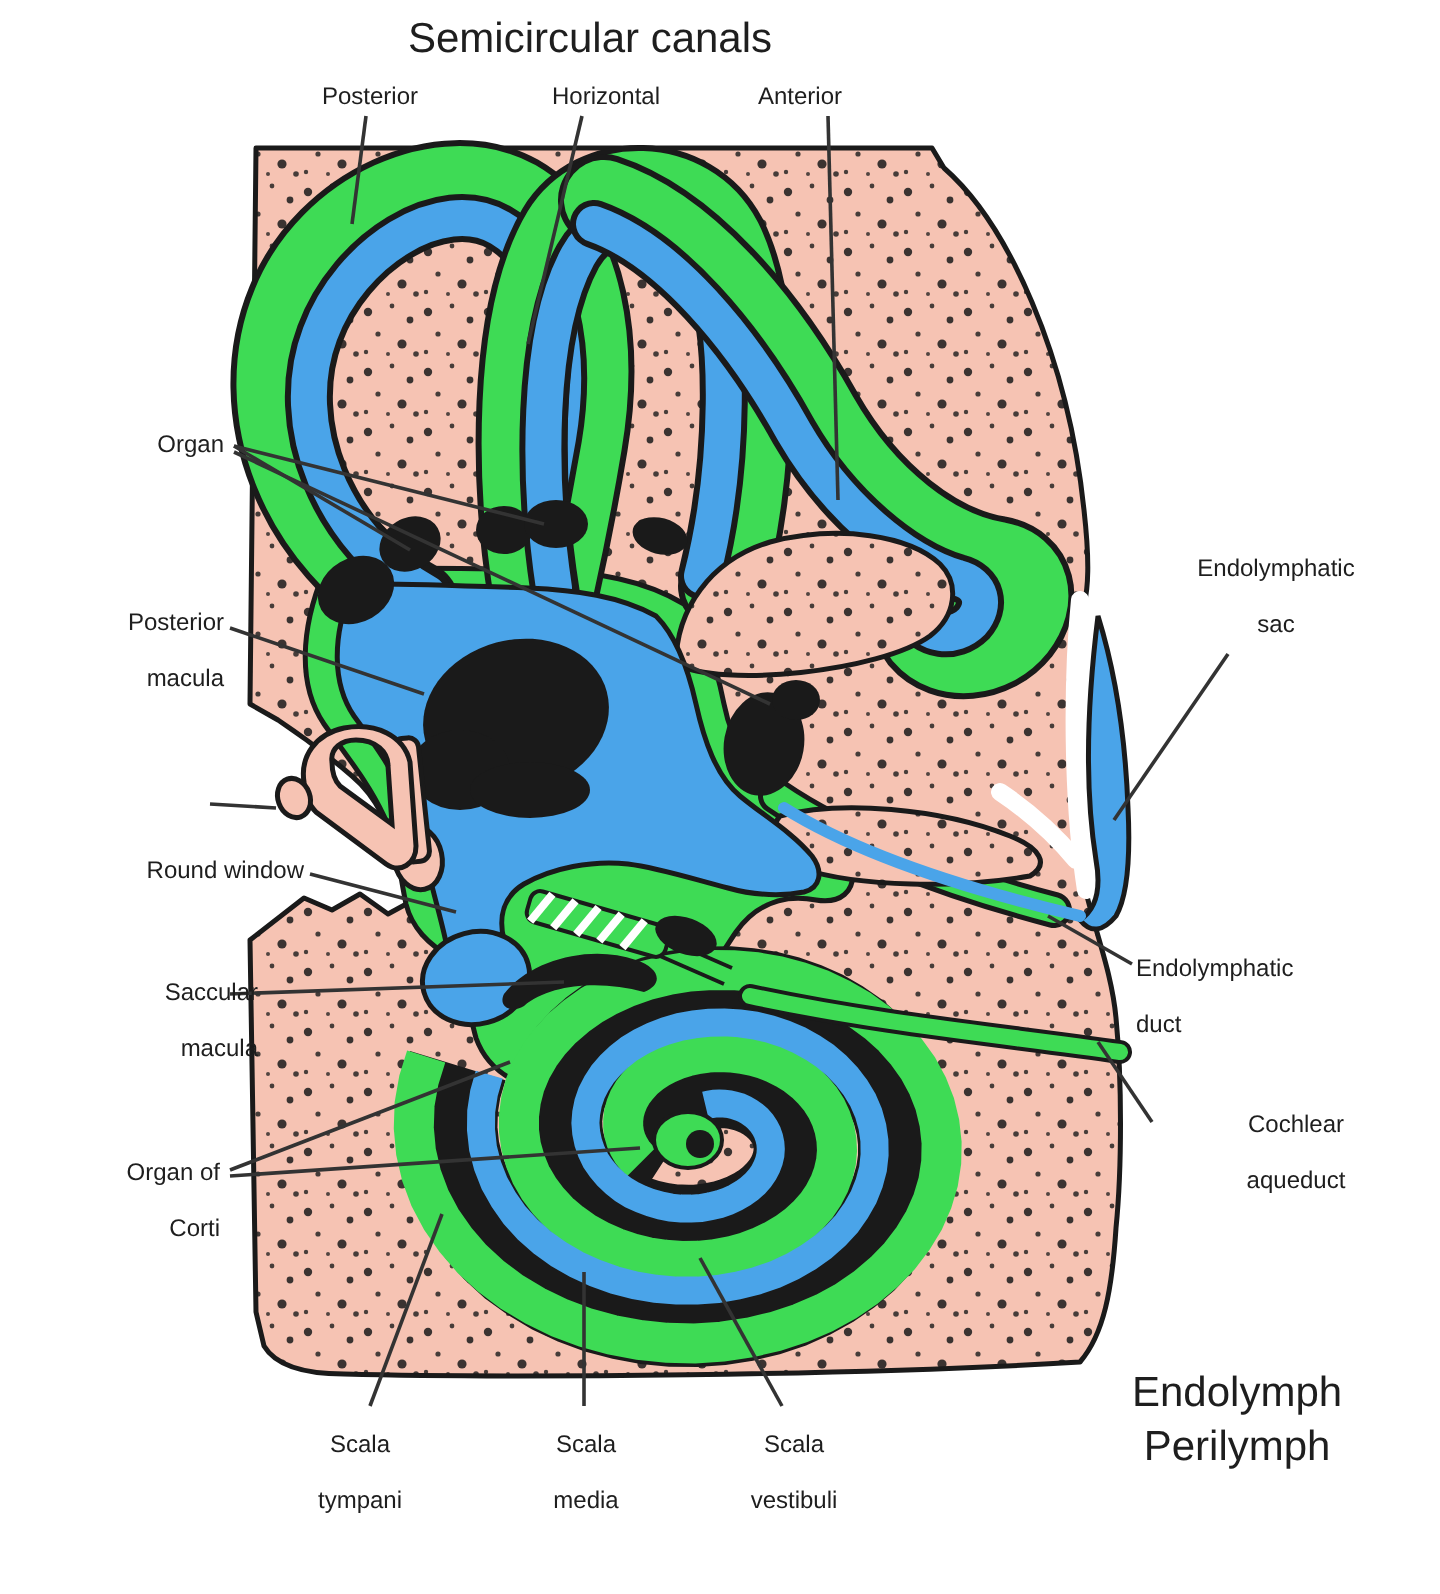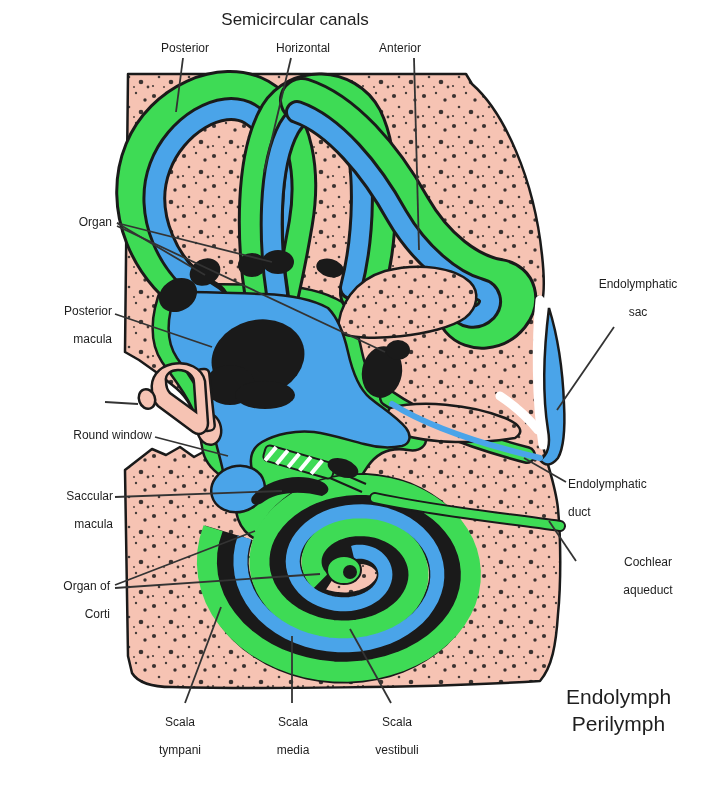--- a/index.html
+++ b/index.html
@@ -1,21 +1,21 @@
 <!DOCTYPE html>
 <html style="--endolymph: #4aa4e9; --perilymph: #3edb55; --bone: #f6c3b3; --speckle: #45110a; --outline: #1a1a1a; --leader: #333333; --label_text: #1e1e1e;"><head>
 <meta charset="utf-8">
 <style>
   html,body{margin:0;padding:0;background:#ffffff;}
   #stage{position:relative;width:720px;height:797px;background:#fff;overflow:hidden;
          font-family:"Liberation Sans",sans-serif;color:var(--label_text,#1e1e1e);}
   #art{position:absolute;left:0;top:0;}
   .lbl{position:absolute;font-size:12px;line-height:28px;color:var(--label_text,#1e1e1e);}
   .c{text-align:center;} .r{text-align:right;} .l{text-align:left;}
-  .heading{font-size:17px;}
+  .heading{font-size:21px;}
   
   .f-bone{fill:var(--bone);} .f-green{fill:var(--perilymph);} .f-blue{fill:var(--endolymph);}
   .f-dark{fill:var(--outline);} .s-dark{stroke:var(--outline);}
   #legend{position:absolute;left:566px;top:683px;}
   .leg-row{display:flex;align-items:center;height:27px;flex-direction:column;}
   .leg-row svg{display:block;margin-right:9px;}
   .leg-row .leg-label{font-size:21px;line-height:27px;}
 </style>
 </head>
 <body>
@@ -174,21 +174,21 @@
 <div class="lbl c heading" style="left:150px;top:6px;width:290px;">Semicircular canals</div>
 <div class="lbl c" style="left:125px;top:34px;width:120px;">Posterior</div>
 <div class="lbl c" style="left:243px;top:34px;width:120px;">Horizontal</div>
 <div class="lbl c" style="left:345px;top:34px;width:110px;">Anterior</div>
 <div class="lbl r" style="left:10px;top:208px;width:102px;">Organ</div>
 <div class="lbl r" style="left:0px;top:297px;width:112px;">
   <div>Posterior</div>
   <div>macula</div>
 </div>
 <div class="lbl r" style="left:0px;top:421px;width:152px;">Round window</div>
-<div class="lbl r" style="left:0px;top:482px;width:113px;">
+<div class="lbl r" style="left:0px;top:482px;width:113px;padding-left:16px;">
   <div>Saccular</div>
   <div>macula</div>
 </div>
 <div class="lbl r" style="left:0px;top:572px;width:110px;">
   <div>Organ of</div>
   <div>Corti</div>
 </div>
 <div class="lbl c" style="left:120px;top:708px;width:120px;">
   <div>Scala</div>
   <div>tympani</div>

